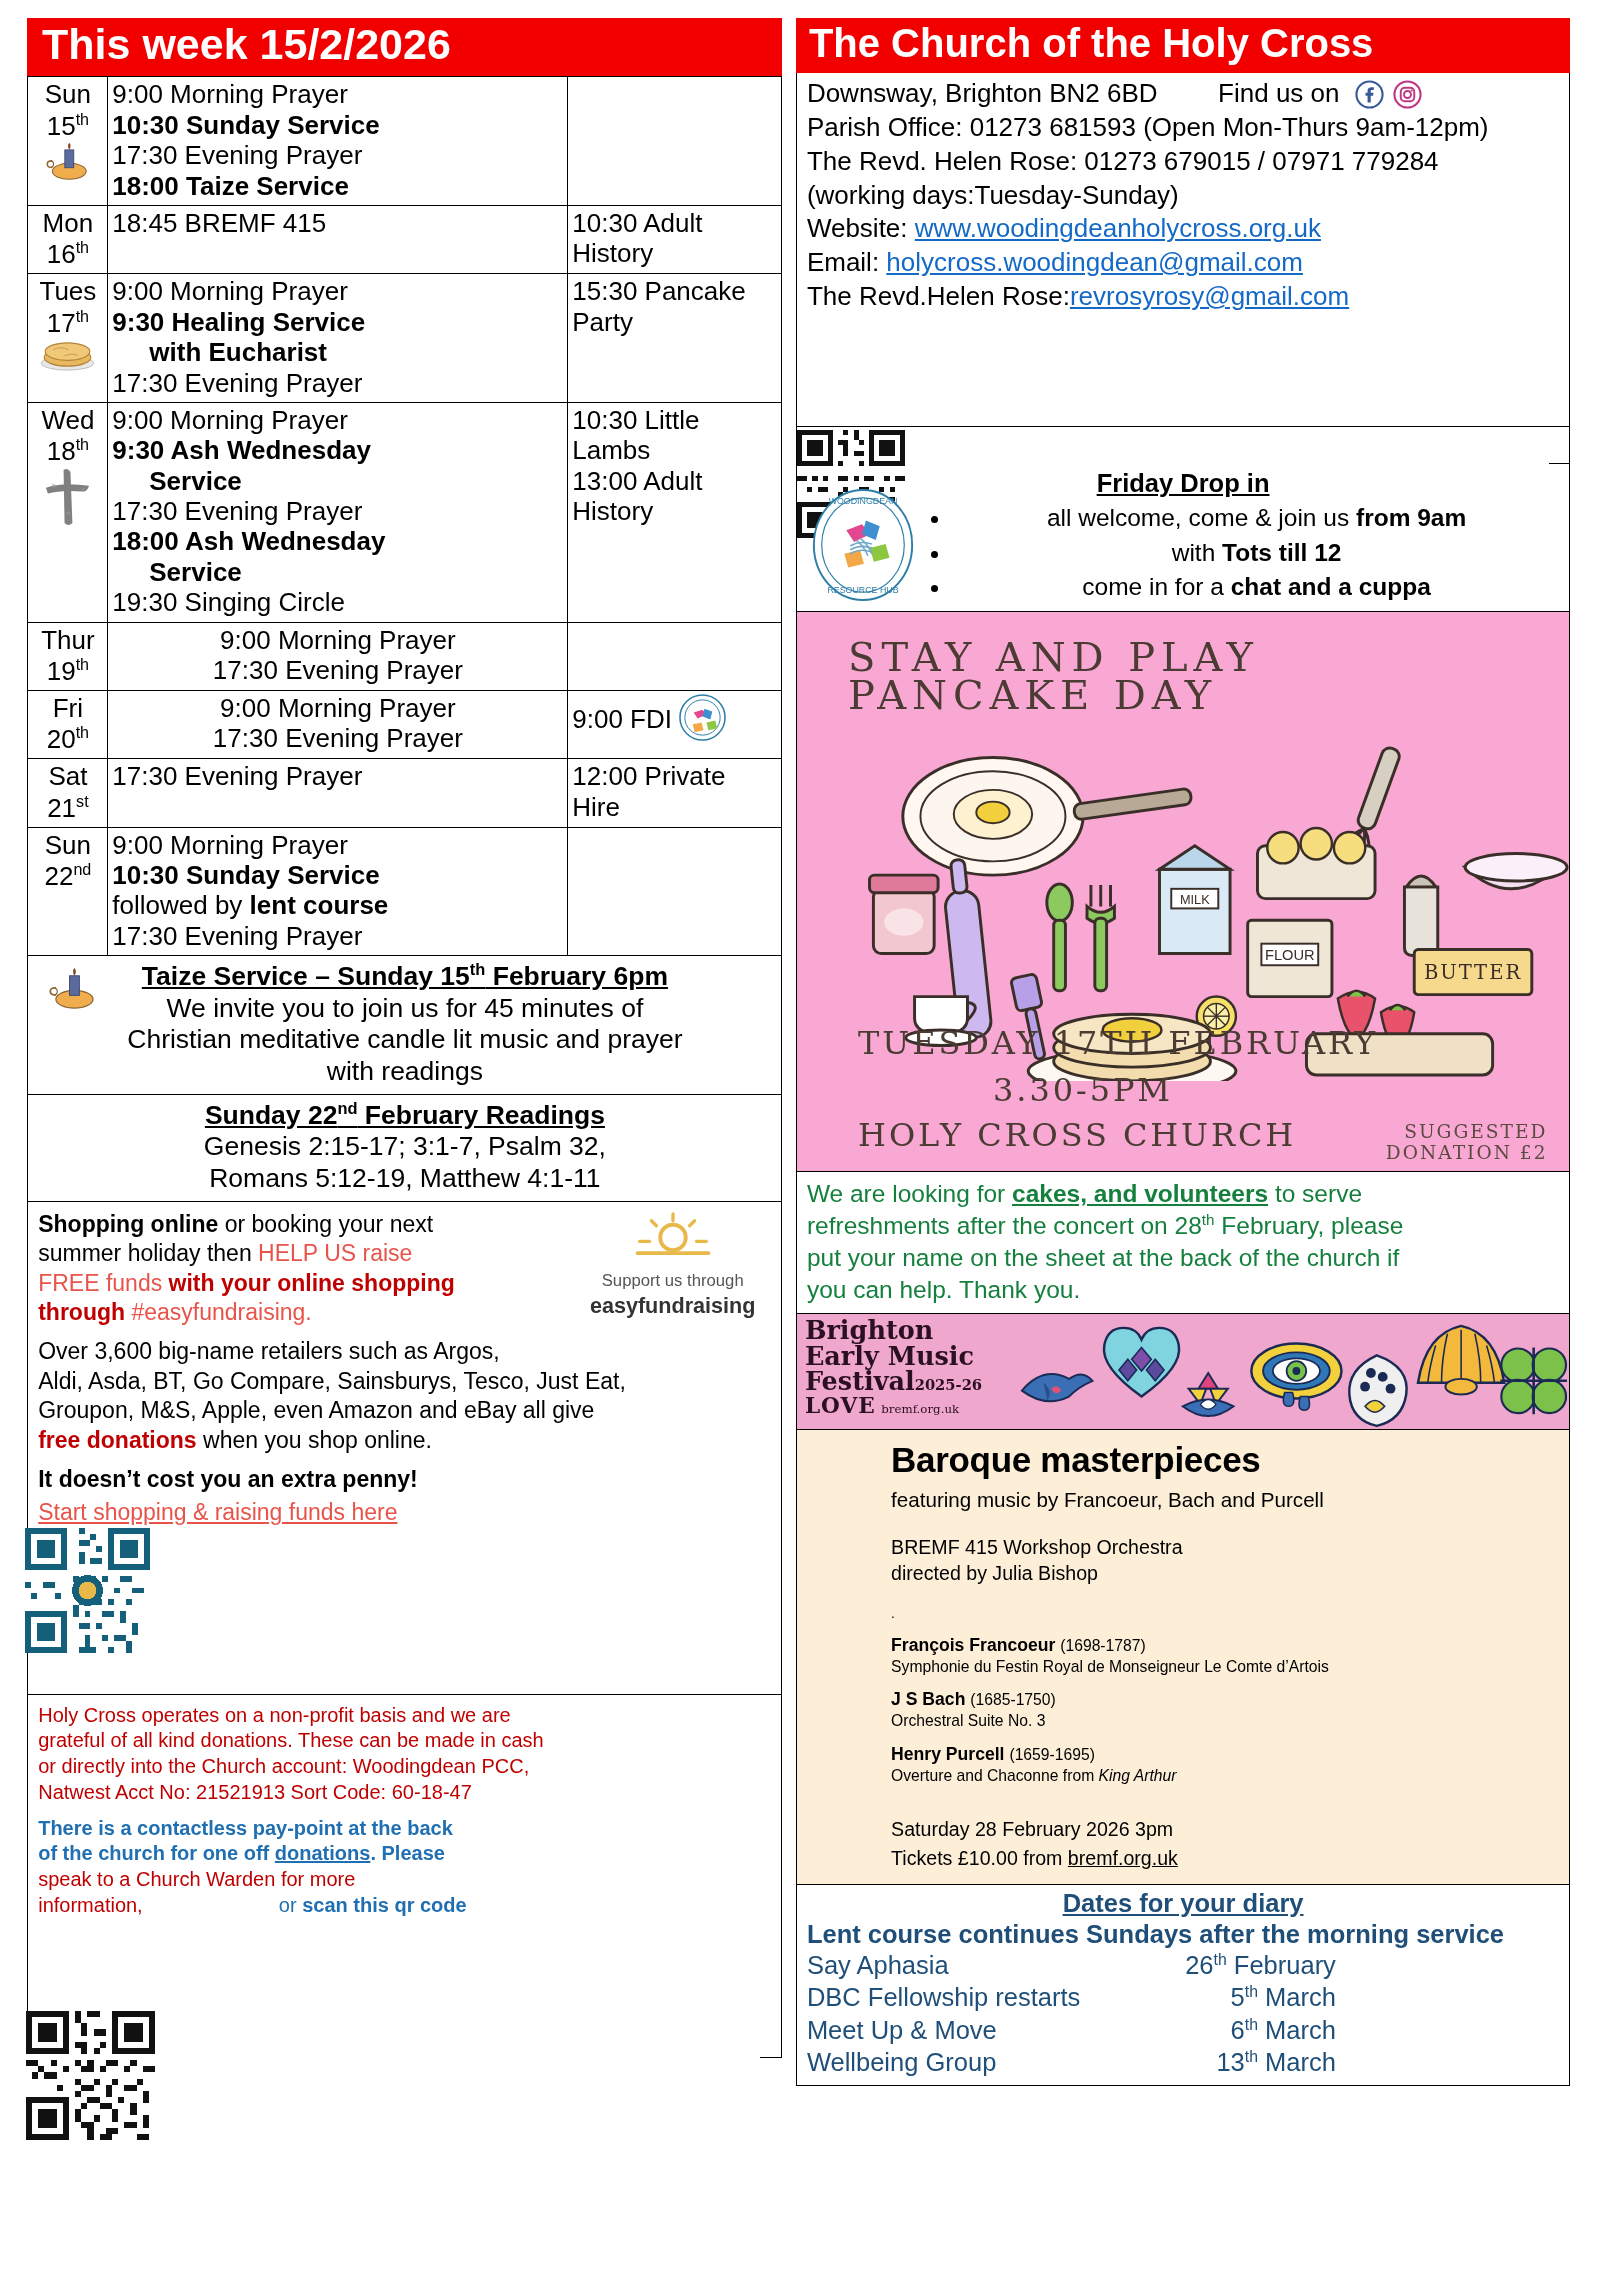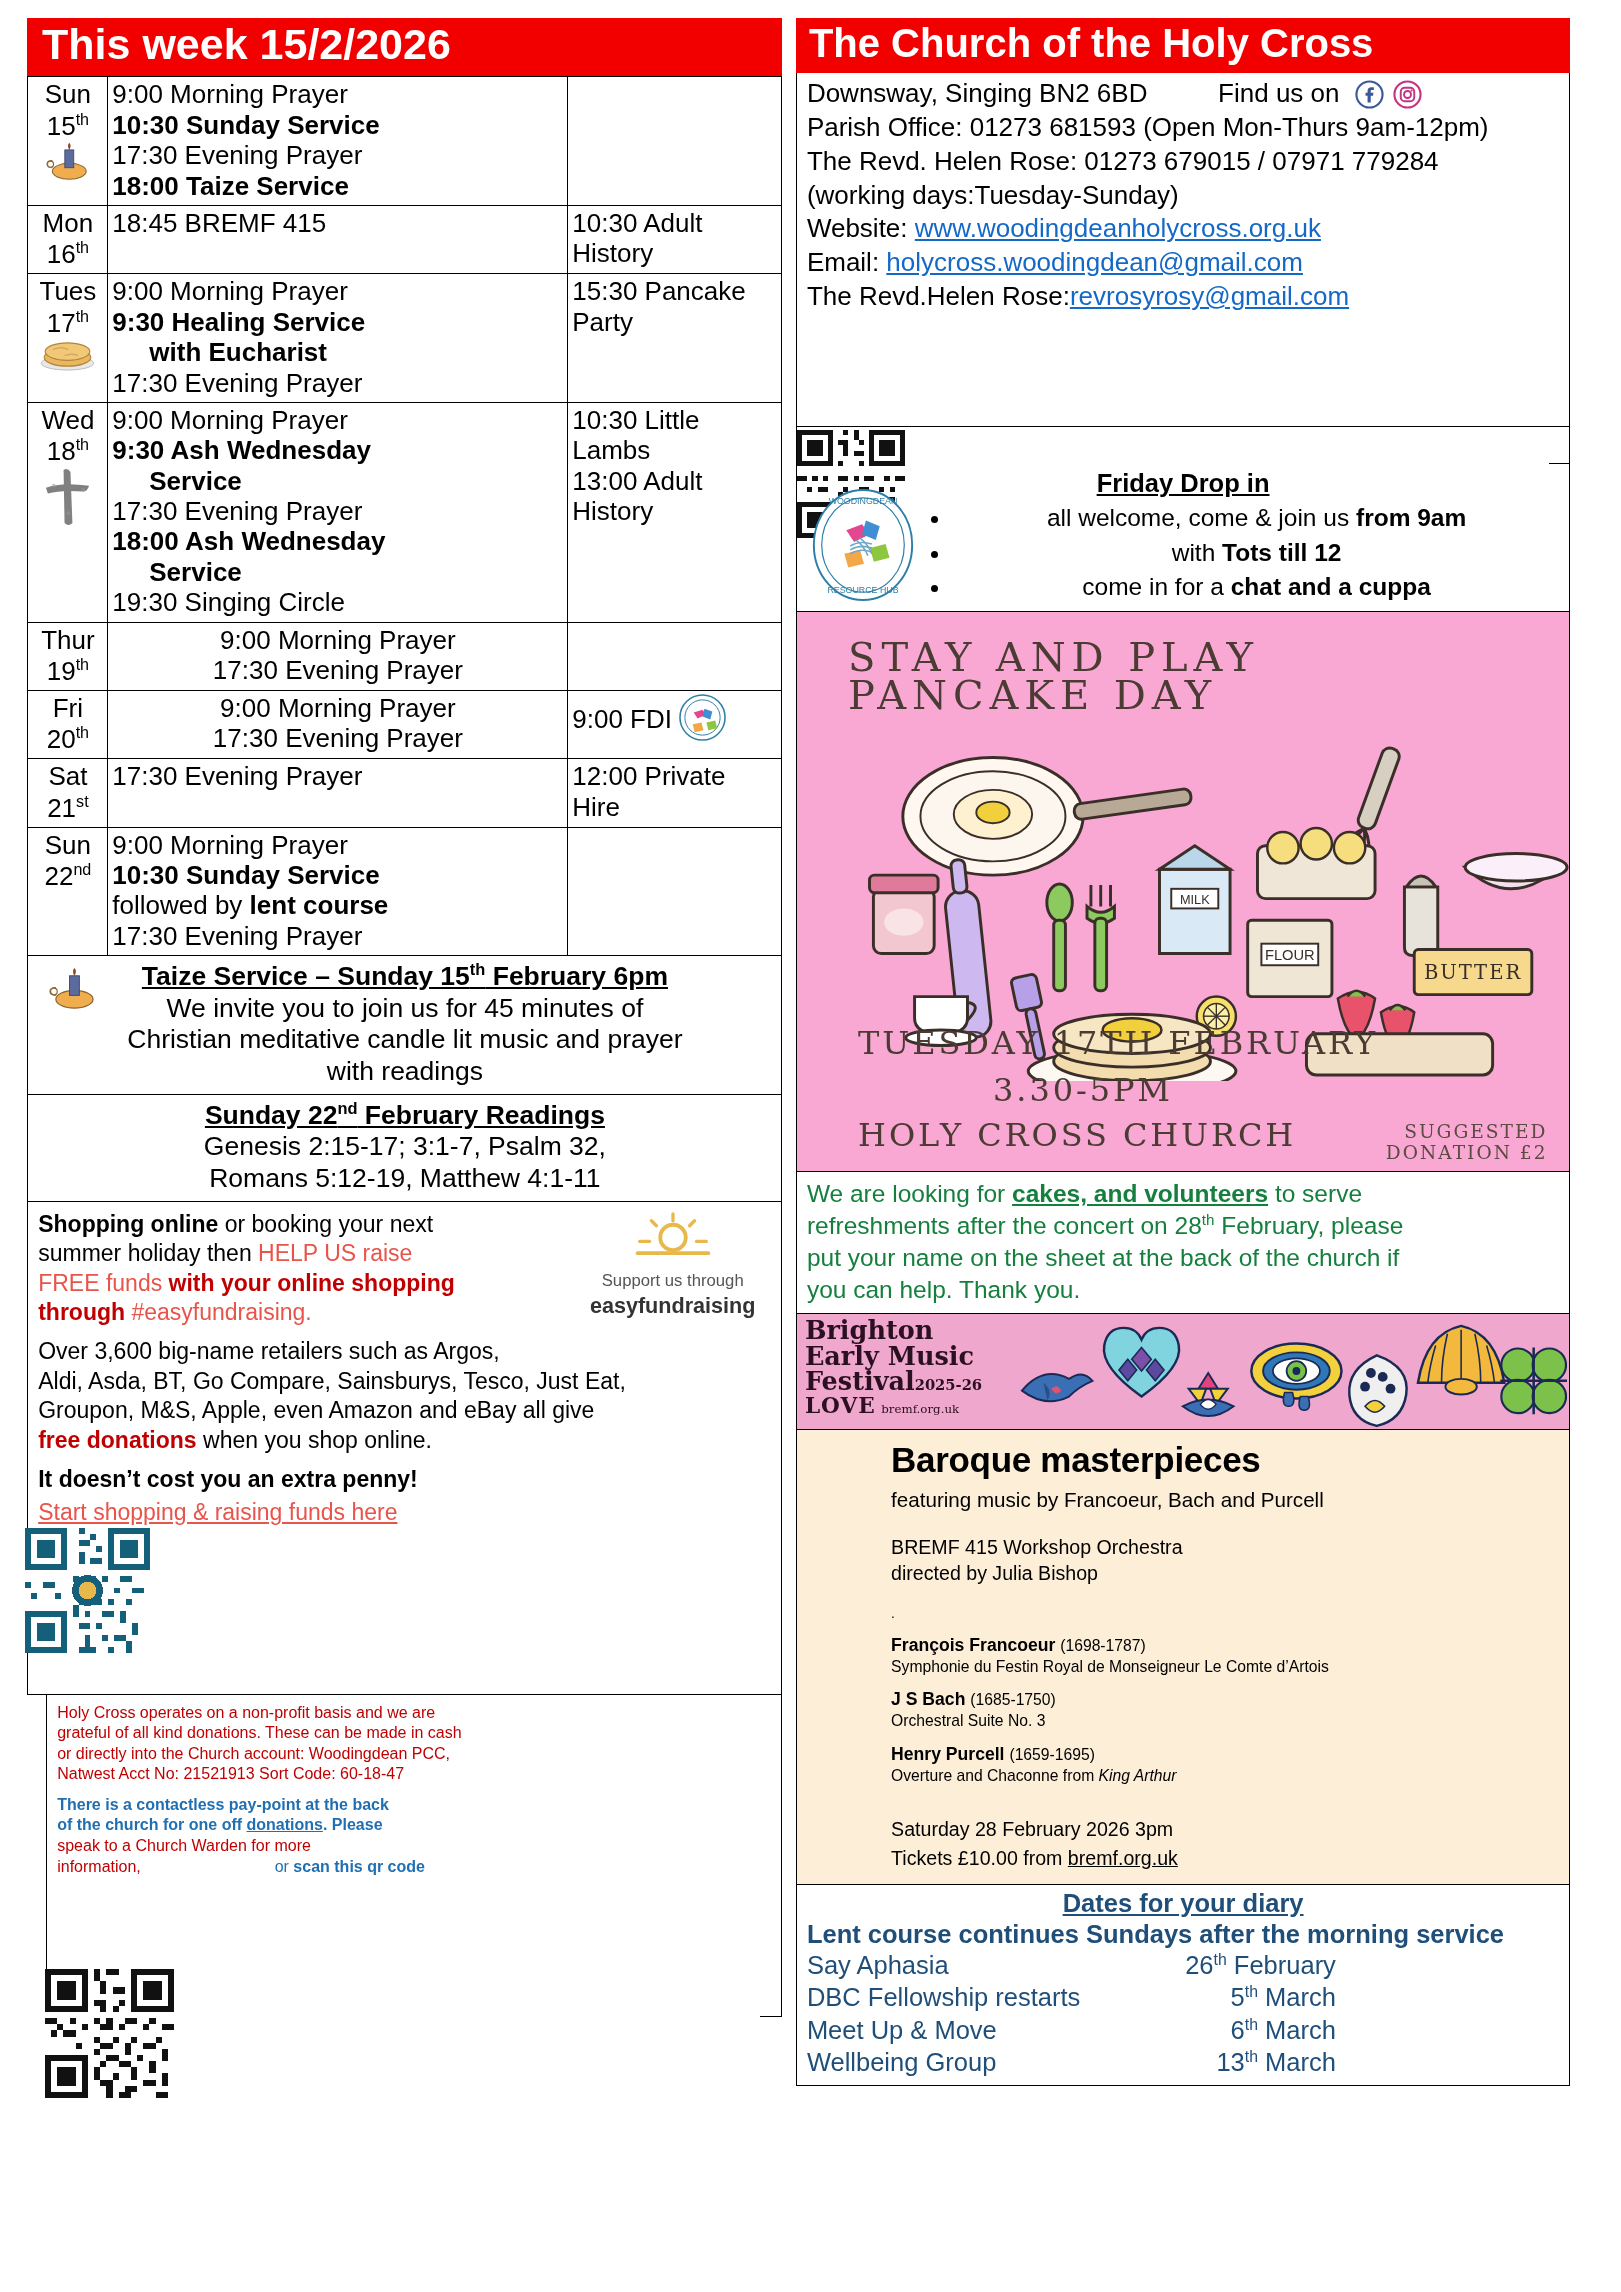--- a/index.html
+++ b/index.html
@@ -58,21 +58,21 @@
          font-size:23px; line-height:1.28; position:relative; }
   .efr p { margin:0 0 9.8px 0; }
   .redlight { color:#e8534a; }
   .redbold { color:#c00000; font-weight:bold; }
   .u { text-decoration:underline; }
   .efr-logo { position:absolute; right:15.7px; top:5.9px; width:186px; text-align:center; }
   .efr-qr { position:absolute; right:13.7px; bottom:33px; }
 
   
   .don { border:1px solid #000; border-top:none; padding:7.8px 9.8px 9.8px 9.8px;
-         font-size:16px; line-height:1.29; color:#c00000; position:relative;margin-left:19px; }
+         font-size:20px; line-height:1.29; color:#c00000; position:relative; }
   .blue { color:#1f6fb2; font-weight:bold; }
   .don-qr { position:absolute; right:11.8px; top:92px; }
 
   
   .rbox { border:1px solid #000; border-top:none; }
   .contact { padding:3.9px 9.8px 3.9px 9.8px; font-size:26px; line-height:1.30;
              font-family:"Liberation Sans", sans-serif; position:relative; }
   .contact .line { white-space:nowrap; }
   .link { color:#1469c7; }
   .contact-qr { position:absolute; right:9.8px; top:116px; }
@@ -491,21 +491,21 @@
     </div>
   </div>
 
   <div class="col-right">
 
     <div class="red-banner right">The Church of the Holy Cross</div>
 
     <div class="rbox">
       <div class="contact">
         <div class="line">
-          <span>Downsway, Singing BN2 6BD</span>
+          <span>Downsway, Brighton BN2 6BD</span>
         </div>
         <div class="findus">
           <span>Find us on</span>
           <svg width="29" height="29" viewBox="0 0 30 30" style="vertical-align:-6.9px;margin-left:7.8px;">
             <circle cx="15" cy="15" r="13.5" fill="#fff" stroke="#3b5998" stroke-width="2.2"></circle>
             <path d="M17.4 10.3h2.1V7.4h-2.6c-2.5 0-3.9 1.4-3.9 3.8v2h-2.1v3h2.1v7.1h3.3v-7.1h2.4l.4-3h-2.8v-1.7c0-.8.3-1.2 1.1-1.2z" fill="#3b5998"></path>
           </svg>
           <svg width="29" height="29" viewBox="0 0 30 30" style="vertical-align:-6.9px;margin-left:2px;">
             <circle cx="15" cy="15" r="13.5" fill="#fff" stroke="#c13584" stroke-width="2.2"></circle>
             <rect x="8" y="8" width="14" height="14" rx="4.2" fill="none" stroke="#c13584" stroke-width="2"></rect>

